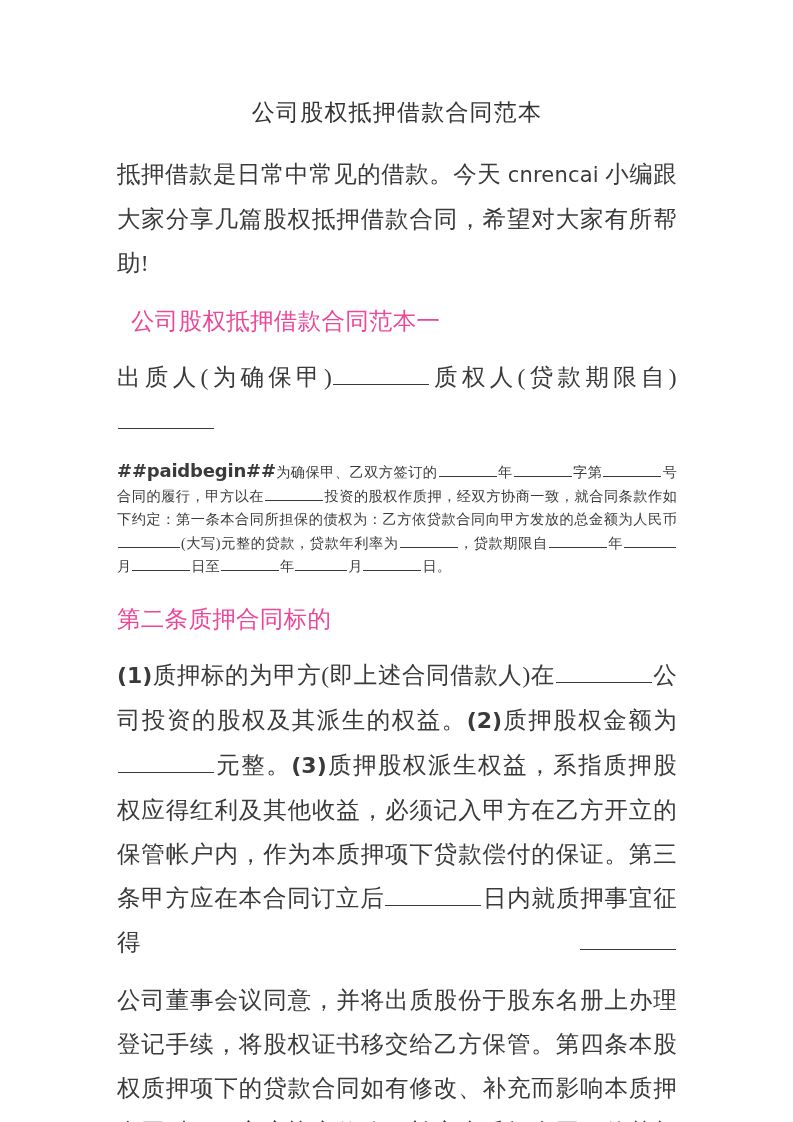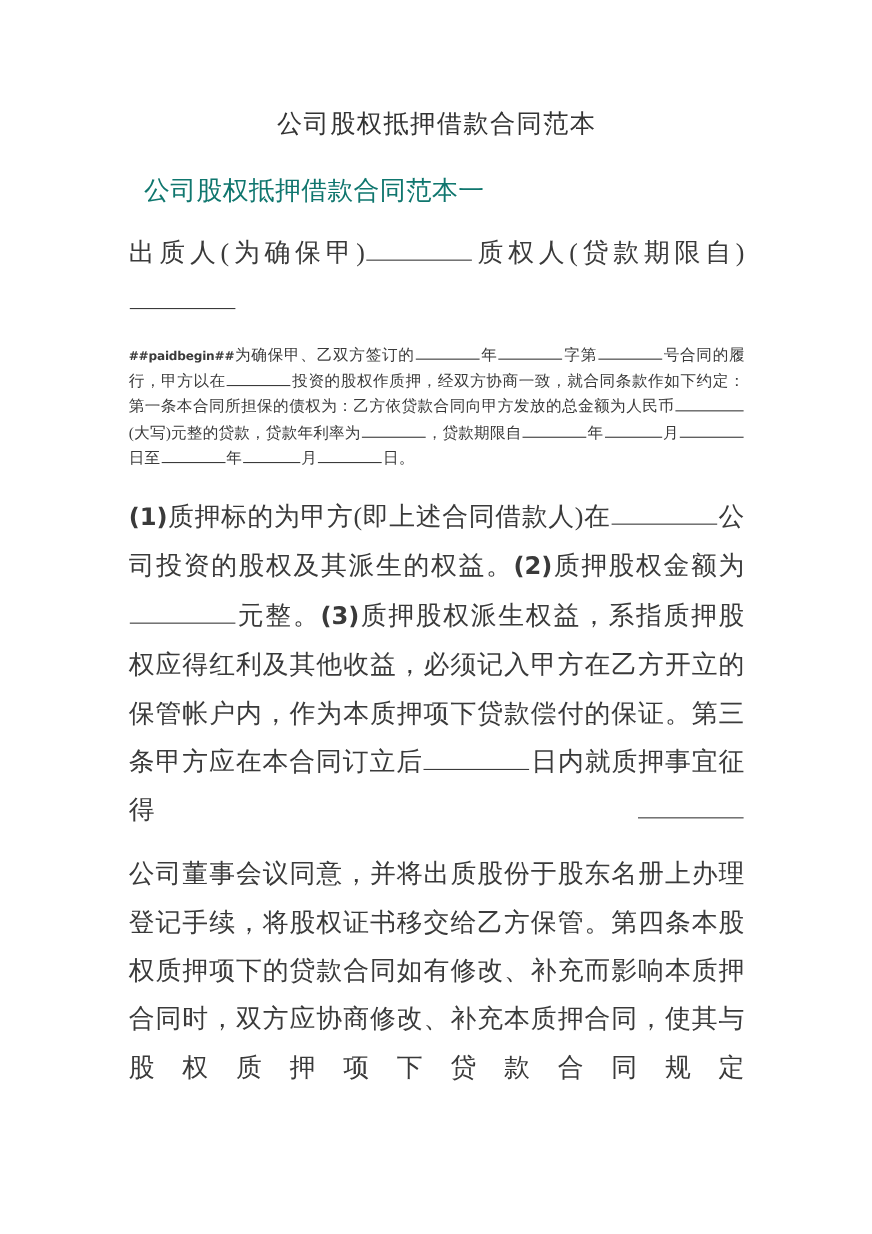--- a/index.html
+++ b/index.html
@@ -61,21 +61,21 @@
   }
   .para .num {
     font-family: "DejaVu Sans", "Liberation Sans", sans-serif;
     font-size: 22px;
     font-weight: 600;
     letter-spacing: 0;
   }
   .sub-title {
     font-size: 23.5px;
     line-height: 44px;
-    color: #0f766e;
+    color: #ec4899;
     margin: 0 0 12px 0;
     letter-spacing: 0.3px;
   }
   .sub-title.indent {
     text-indent: 14px;
   }
 
   
   .small-block {
     font-size: 14.2px;
@@ -84,21 +84,21 @@
     text-justify: inter-character;
     color: #3a3a3a;
     margin: 16px 0 18px 0;
     letter-spacing: 0.1px;
     word-break: break-all;
     text-align-last: left;
   }
   .small-block .marker {
     font-family: "DejaVu Sans", "Liberation Sans", sans-serif;
     font-weight: 700;
-    font-size: 11px;
+    font-size: 18px;
     letter-spacing: -0.2px;
   }
 
   
   .blank {
     display: inline-block;
     border-bottom: 1.6px solid #3a3a3a;
     vertical-align: baseline;
     margin: 0 1px;
   }
@@ -108,26 +108,28 @@
   .small-block .blank.narrow { width: 52px; }
 </style>
 </head>
 <body>
 
 <div class="page">
   <div class="content">
 
     <h1 class="doc-title">公司股权抵押借款合同范本</h1>
 
+    <p class="para"><span>抵押借款是日常中常见的借款。今天 </span><span class="latin">cnrencai</span><span> 小编跟大家分享几篇股权抵押借款合同，希望对大家有所帮助!</span></p>
 
     <p class="sub-title indent">公司股权抵押借款合同范本一</p>
 
     <p class="para stretch"><span>出质人(为确保甲)</span><span class="blank"></span><span>质权人(贷款期限自)</span><span class="blank"></span></p>
 
     <p class="small-block"><span class="marker">##paidbegin##</span><span>为确保甲、乙双方签订的</span><span class="blank"></span><span>年</span><span class="blank"></span><span>字第</span><span class="blank"></span><span>号合同的履行，甲方以在</span><span class="blank"></span><span>投资的股权作质押，经双方协商一致，就合同条款作如下约定：第一条本合同所担保的债权为：乙方依贷款合同向甲方发放的总金额为人民币</span><span class="blank wide"></span><span>(大写)元整的贷款，贷款年利率为</span><span class="blank"></span><span>，贷款期限自</span><span class="blank"></span><span>年</span><span class="blank narrow"></span><span>月</span><span class="blank"></span><span>日至</span><span class="blank"></span><span>年</span><span class="blank narrow"></span><span>月</span><span class="blank"></span><span>日。</span></p>
 
+    <p class="sub-title">第二条质押合同标的</p>
 
     <p class="para stretch"><span class="num">(1)</span><span>质押标的为甲方(即上述合同借款人)在</span><span class="blank"></span><span>公司投资的股权及其派生的权益。</span><span class="num">(2)</span><span>质押股权金额为</span><span class="blank"></span><span>元整。</span><span class="num">(3)</span><span>质押股权派生权益，系指质押股权应得红利及其他收益，必须记入甲方在乙方开立的保管帐户内，作为本质押项下贷款偿付的保证。第三条甲方应在本合同订立后</span><span class="blank"></span><span>日内就质押事宜征得</span><span class="blank"></span></p>
 
     <p class="para stretch">公司董事会议同意，并将出质股份于股东名册上办理登记手续，将股权证书移交给乙方保管。第四条本股权质押项下的贷款合同如有修改、补充而影响本质押合同时，双方应协商修改、补充本质押合同，使其与股权质押项下贷款合同规定</p>
 
   </div>
 </div>
 
 </body></html>

